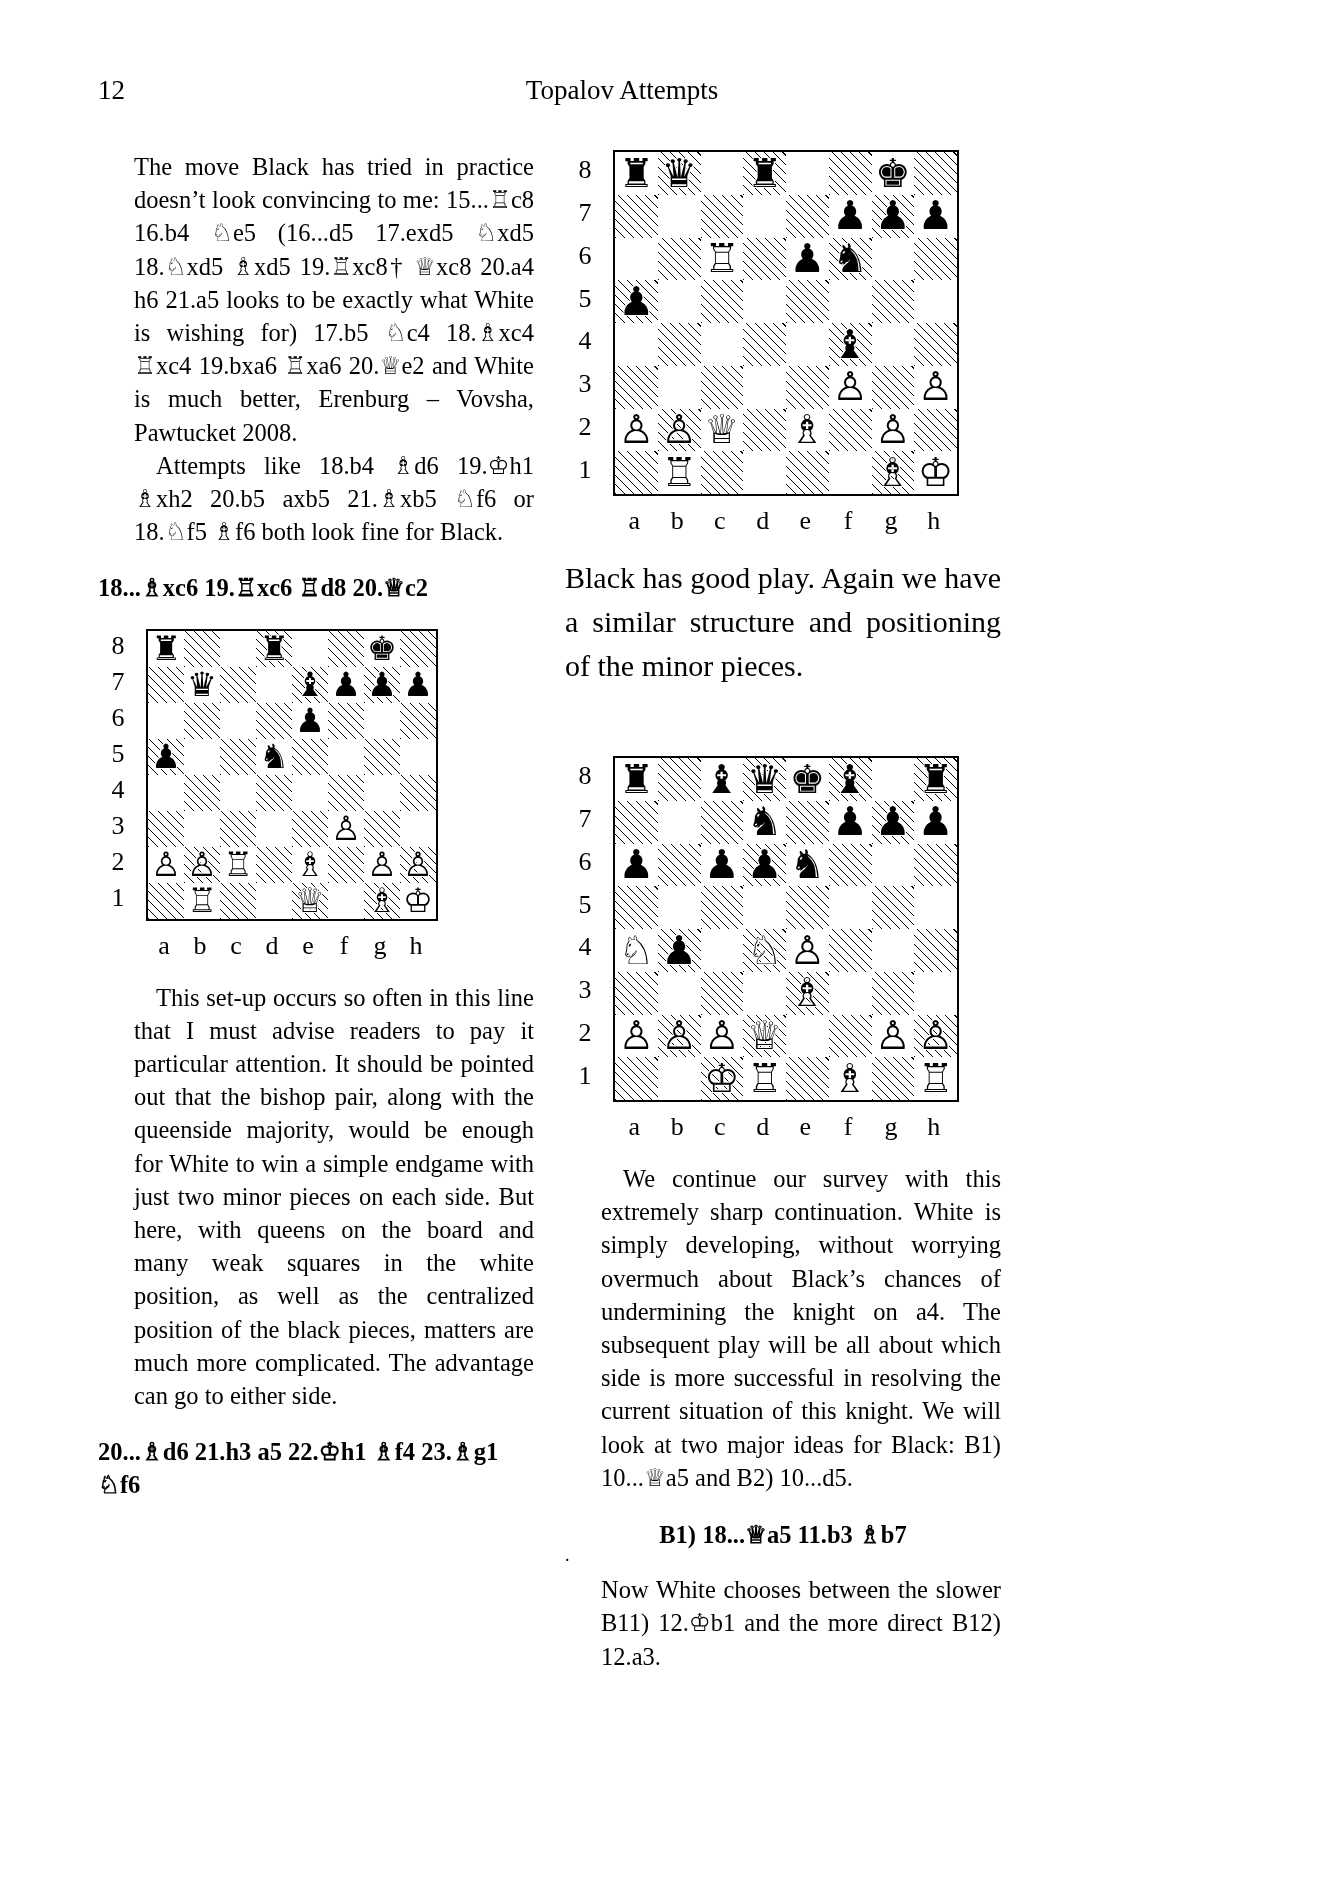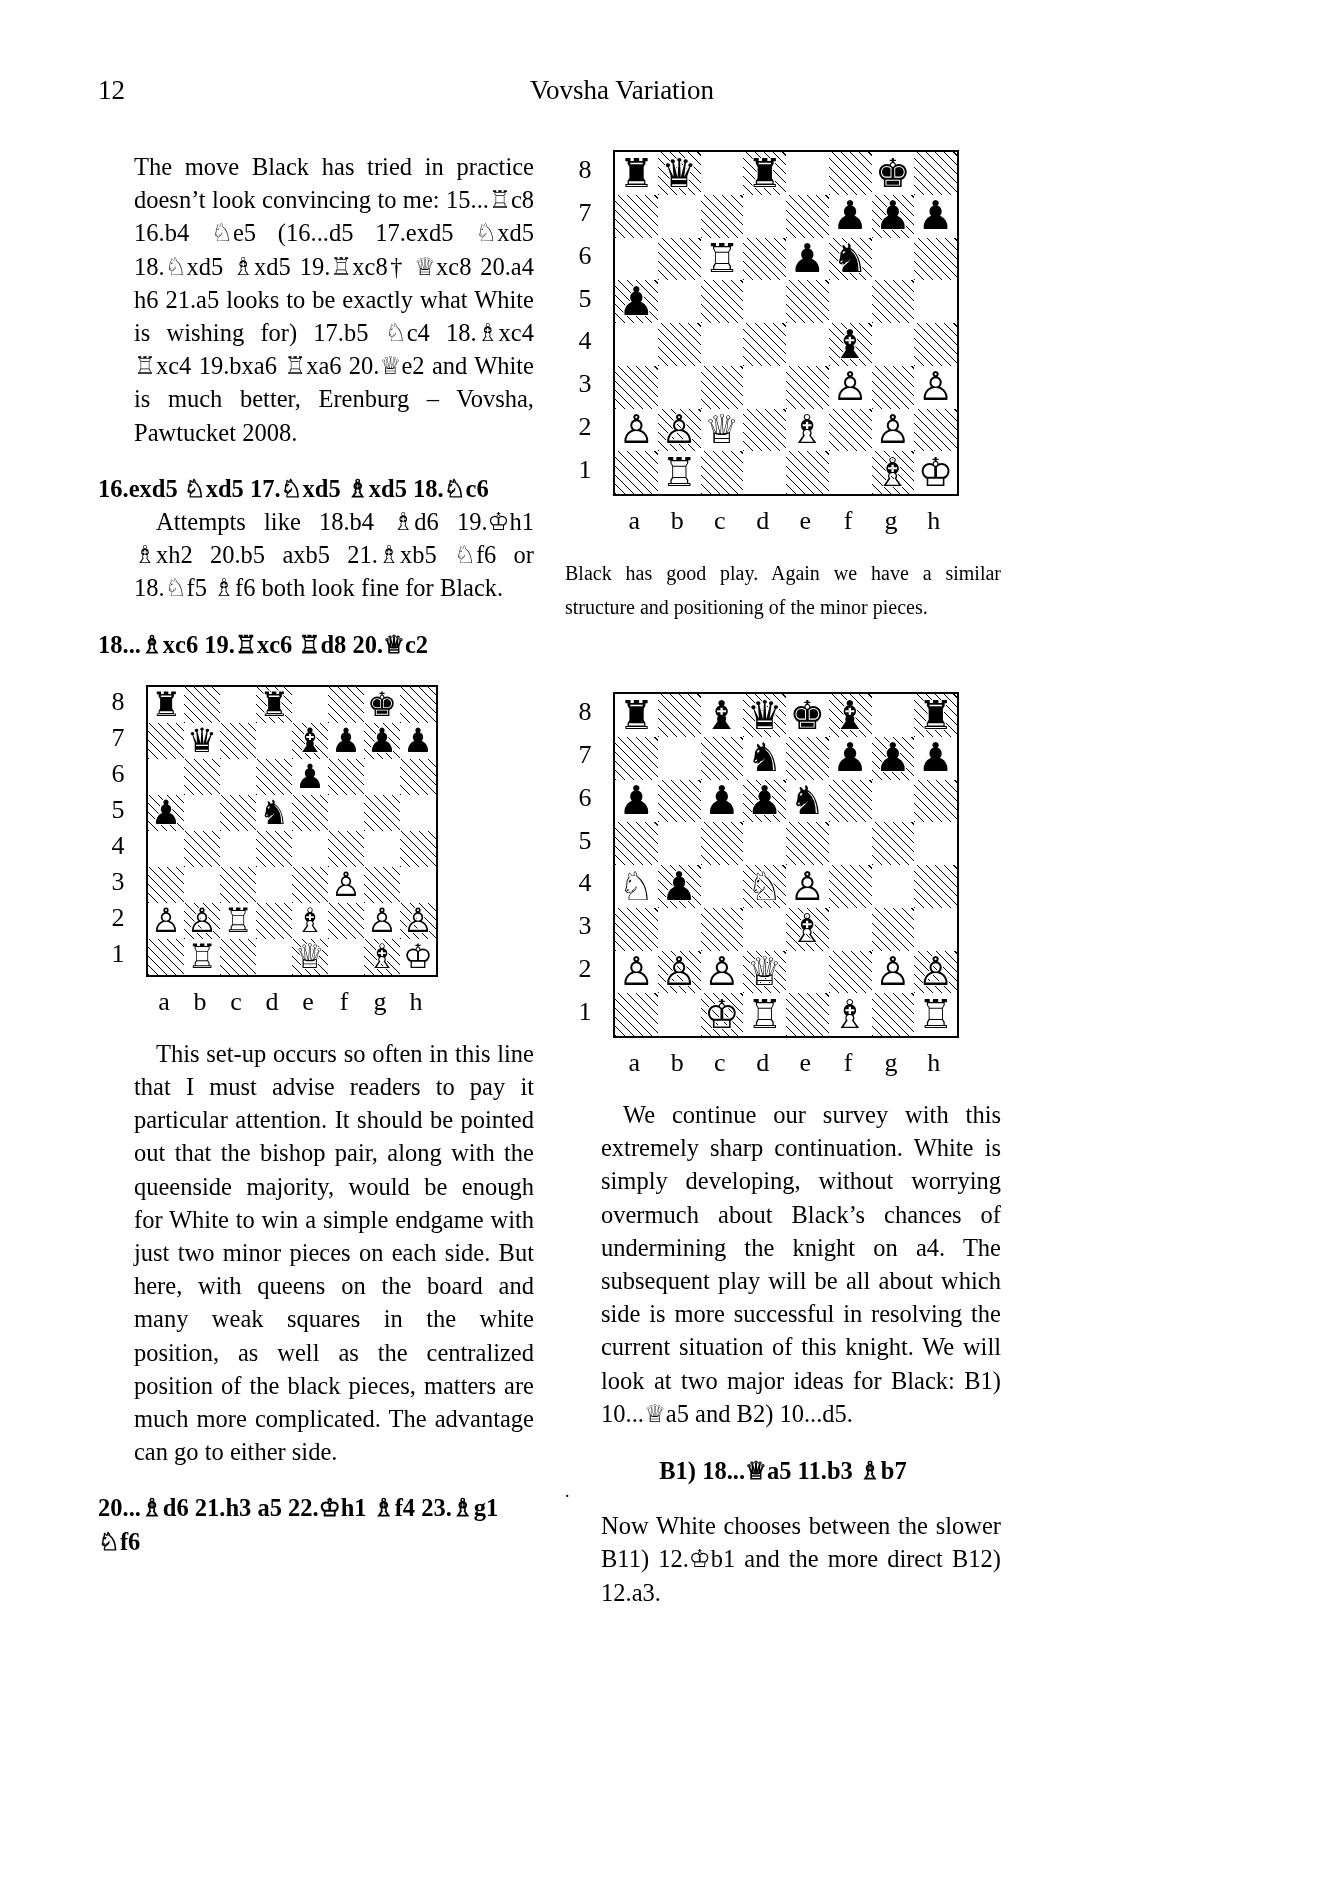--- a/index.html
+++ b/index.html
@@ -81,36 +81,35 @@
   .ranks span{
     position:absolute;left:0;width:100%;
     text-align:center;font-size:26px;
     font-family:"Liberation Serif",serif;
   }
   .files{position:absolute;left:0;width:100%;
     display:grid;grid-template-columns:repeat(8,1fr);}
   .files span{text-align:center;font-size:26px;
     font-family:"Liberation Serif",serif;}
 
-  .caption{font-size:20px;line-height:34px;text-align:justify;}
+  .caption{font-size:30px;line-height:44px;text-align:justify;}
   .dot-mark{font-size:18px;line-height:8px;color:#000;}
 </style>
 </head>
 <body>
 
 <div class="page">
 
   <div class="runhead">
     <div class="folio">12</div>
-    <div class="runtitle">Vovsha Variation</div>
+    <div class="runtitle">Topalov Attempts</div>
   </div>
 
   <div class="col col-left">
     <p class="just">The move Black has tried in practice doesn’t look convincing to me: 15...♖c8 16.b4 ♘e5 (16...d5 17.exd5 ♘xd5 18.♘xd5 ♗xd5 19.♖xc8† ♕xc8 20.a4 h6 21.a5 looks to be exactly what White is wishing for) 17.b5 ♘c4 18.♗xc4 ♖xc4 19.bxa6 ♖xa6 20.♕e2 and White is much better, Erenburg – Vovsha, Pawtucket 2008.</p>
-    <p class="movehead">16.exd5 ♘xd5 17.♘xd5 ♗xd5 18.♘c6</p>
     <p class="just indent">Attempts like 18.b4 ♗d6 19.♔h1 ♗xh2 20.b5 axb5 21.♗xb5 ♘f6 or 18.♘f5 ♗f6 both look fine for Black.</p>
     <p class="movehead">18...♗xc6 19.♖xc6 ♖d8 20.♕c2</p>
 
     <div class="spacer-m"></div>
     <div id="diagram-2-host" class="board-wrap" style="height: 328px; padding-left: 48px;">
         <div style="position: relative; width: 288px;">
           <div class="board-outer" style="width: 288px; height: 288px; margin-left: 0px;">
             <div class="board">
               <div class="sq">
                 <span class="pc" style="font-size: 33.48px;">♜</span>

